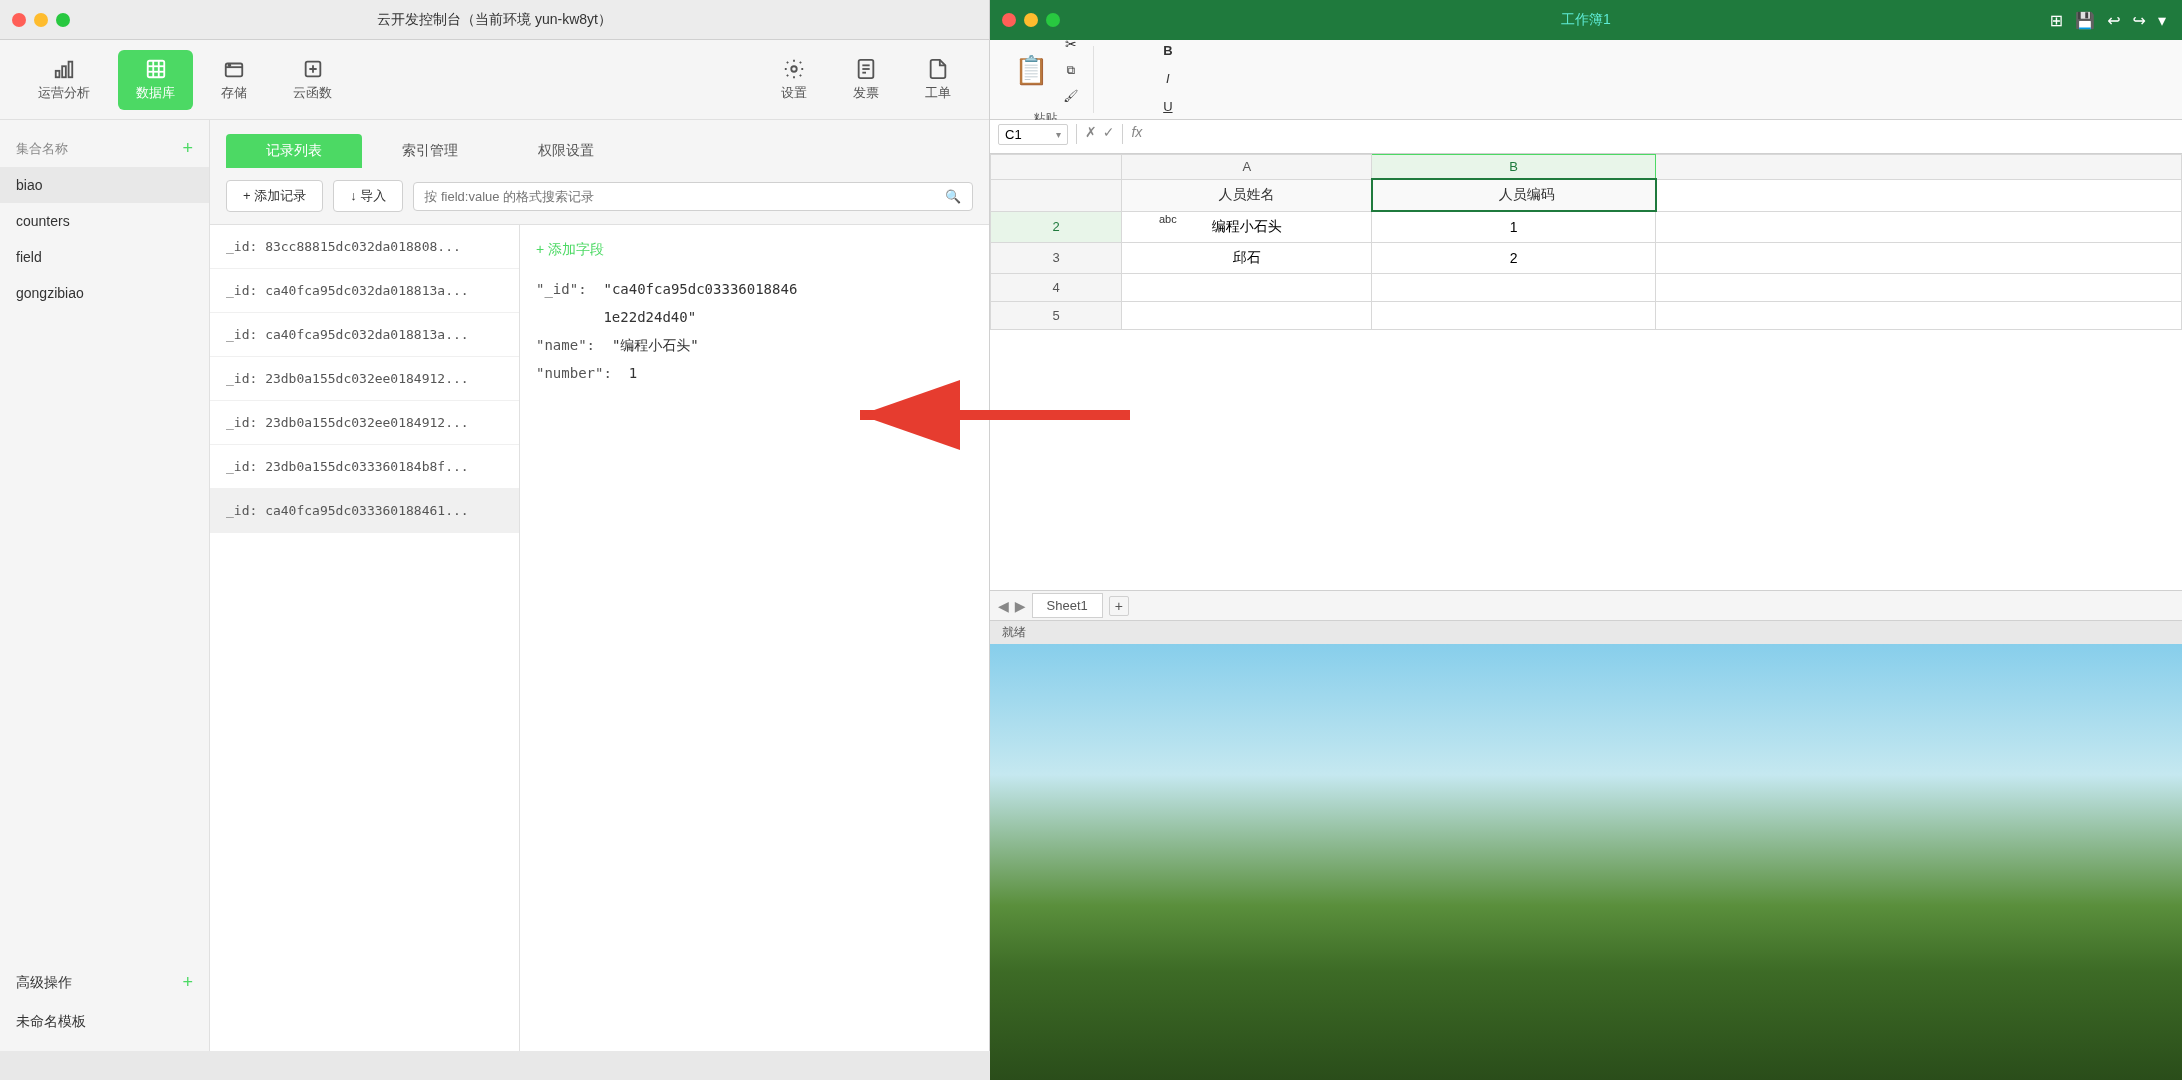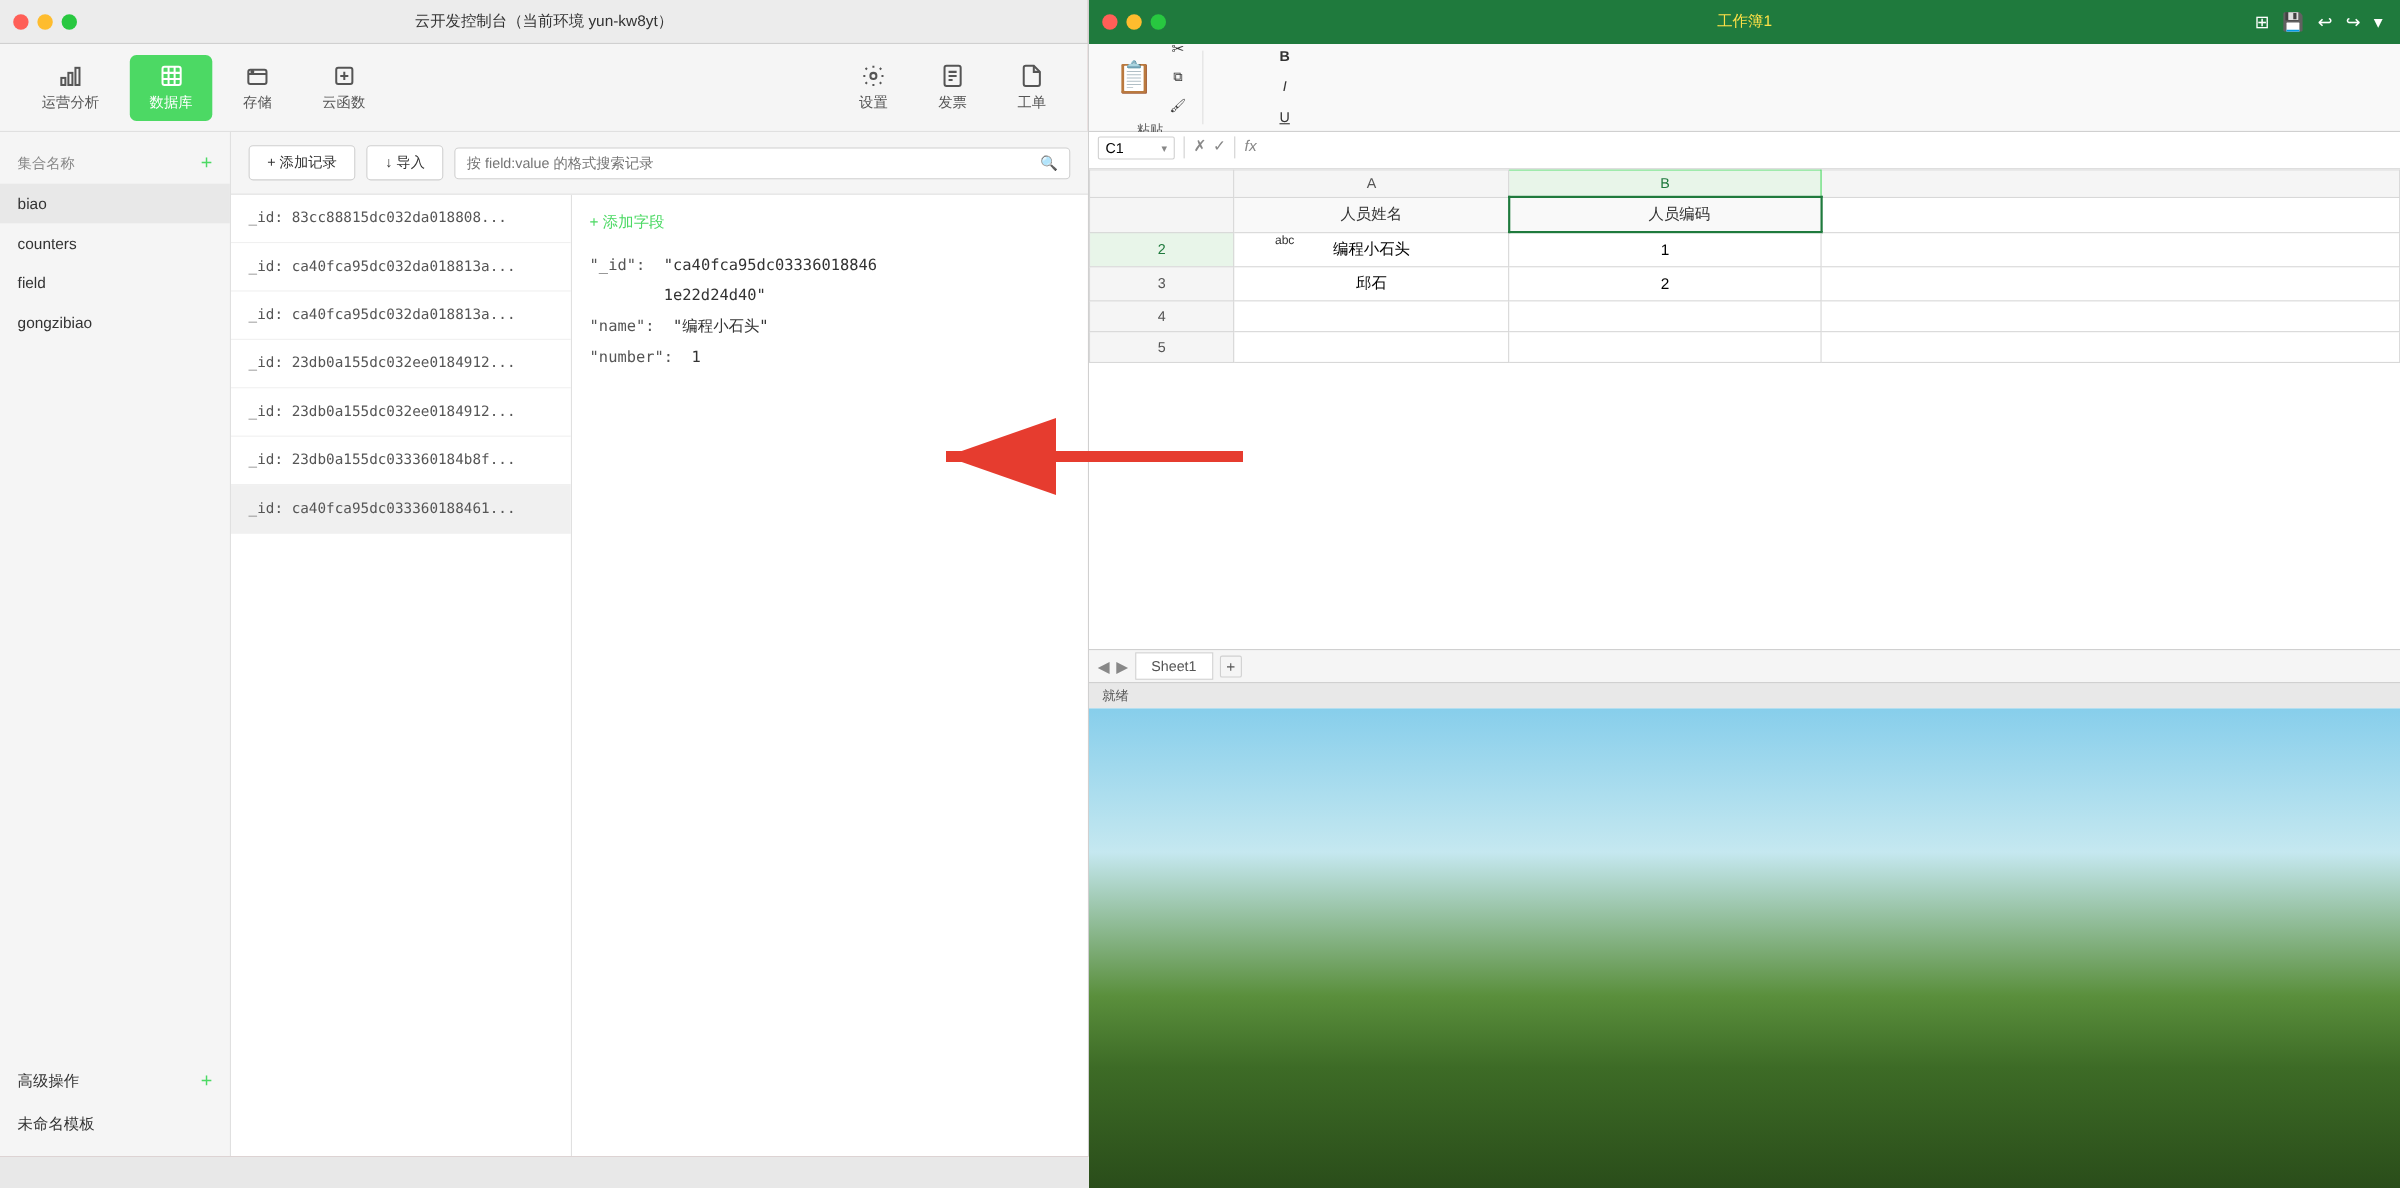--- a/index.html
+++ b/index.html
@@ -587,20 +587,25 @@
           <span style="color:#4cd964; font-size:18px;">+</span>
         </div>
         <div class="sidebar-footer-item">
           <span>未命名模板</span>
         </div>
       </div>
     </div>
 
     <div class="records-panel">
 
+      <div class="records-tabs">
+        <button class="tab-btn active">记录列表</button>
+        <button class="tab-btn">索引管理</button>
+        <button class="tab-btn">权限设置</button>
+      </div>
 
       <div class="records-toolbar">
         <button class="toolbar-btn">+ 添加记录</button>
         <button class="toolbar-btn">↓ 导入</button>
         <div class="search-bar">
           <input type="text" placeholder="按 field:value 的格式搜索记录" style="">
           <span style="color:#aaa;">🔍</span>
         </div>
       </div>
 
@@ -641,21 +646,21 @@
 </div>
 
 <div class="right-panel">
 
   <div class="excel-title-bar">
     <div class="excel-wc">
       <div class="excel-wc-btn ewc-red"></div>
       <div class="excel-wc-btn ewc-yellow"></div>
       <div class="excel-wc-btn ewc-green"></div>
     </div>
-    <span style="color:#fde047; font-size:14px;">工作簿1</span>
+    <span style="color:#5eead4; font-size:14px;">工作簿1</span>
     <div class="excel-title-icons">
       <span>⊞</span>
       <span>💾</span>
       <span>↩</span>
       <span>↪</span>
       <span>▾</span>
     </div>
   </div>
 
 

